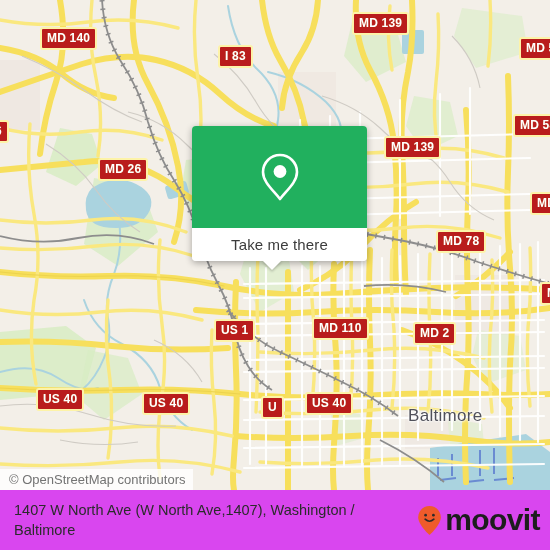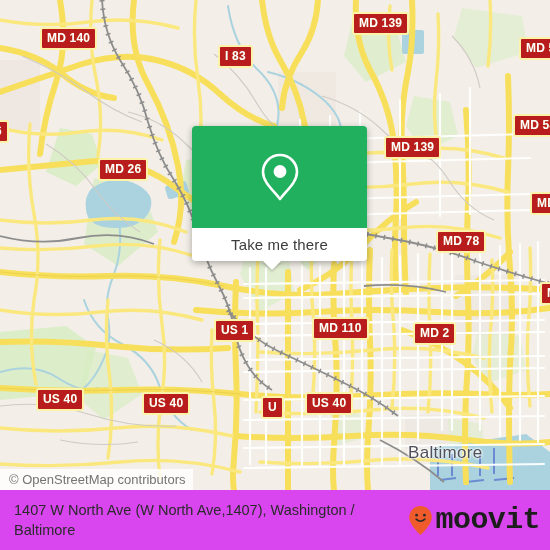--- a/index.html
+++ b/index.html
@@ -34,21 +34,20 @@
     letter-spacing: .2px;
     text-shadow: 0 0 1px rgba(180,150,20,.45);
   }
   .place-label {
     position: absolute;
     color: #50505a;
     font-size: 17px;
     letter-spacing: .3px;
     white-space: nowrap;
     text-shadow: 0 0 3px #fff, 0 0 3px #fff, 0 0 2px #fff;
-    margin-top: 37px;
   }
 
   
   .popup-card {
     position: absolute;
     left: 192px; top: 126px;
     width: 175px;
     border-radius: 4px;
     box-shadow: 0 2px 7px rgba(0,0,0,.32);
     overflow: visible;
@@ -115,21 +114,20 @@
     flex: 0 0 auto;
     display: flex; align-items: center; gap: 3px;
   }
   .brand-pin { width: 25px; height: 31px; display: block; }
   .brand-word {
     color: #1d1d1d;
     font-size: 30px;
     font-weight: bold;
     letter-spacing: -.6px;
     line-height: 30px;
-    font-family: Liberation Mono, monospace;
   }
 </style>
 </head>
 <body>
 
 <div id="app">
 
   <div class="map-viewport">
     <svg class="map-svg" width="550" height="490" viewBox="0 0 550 490">
       <defs>

